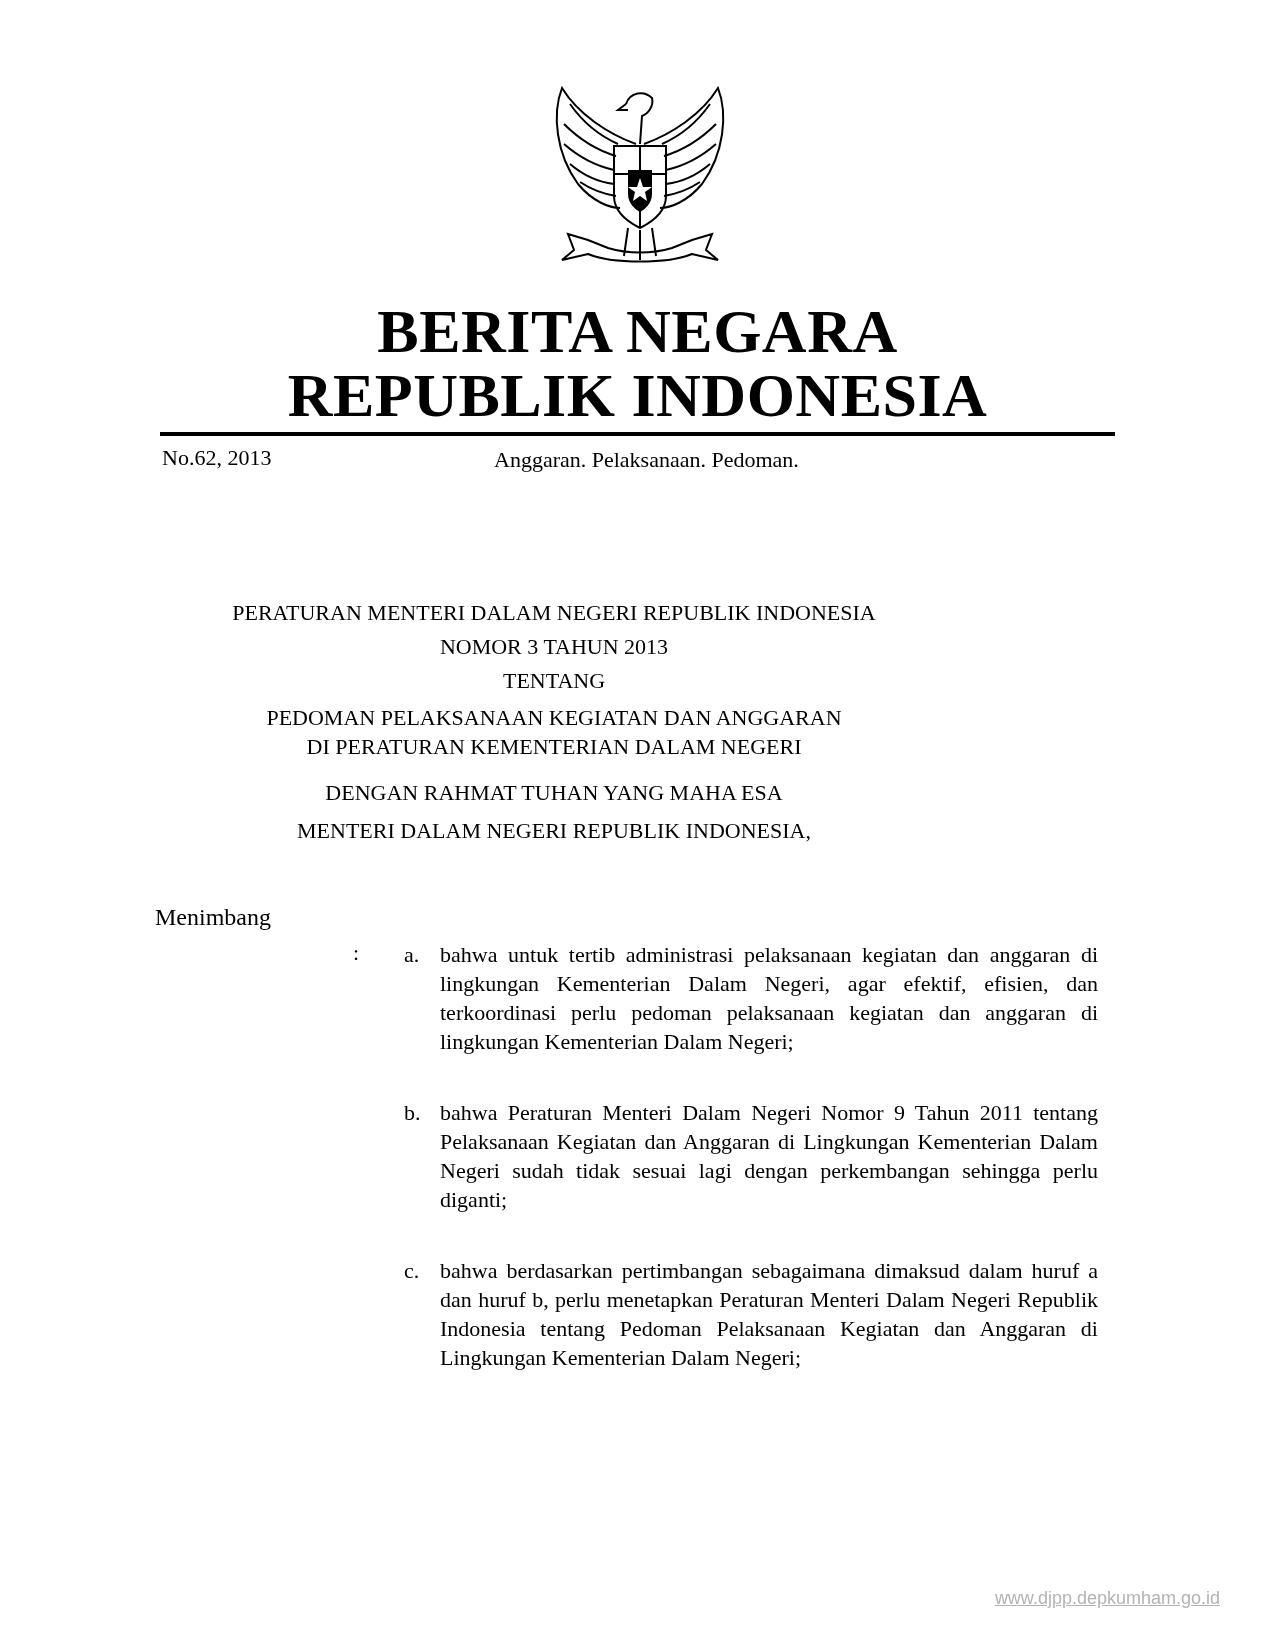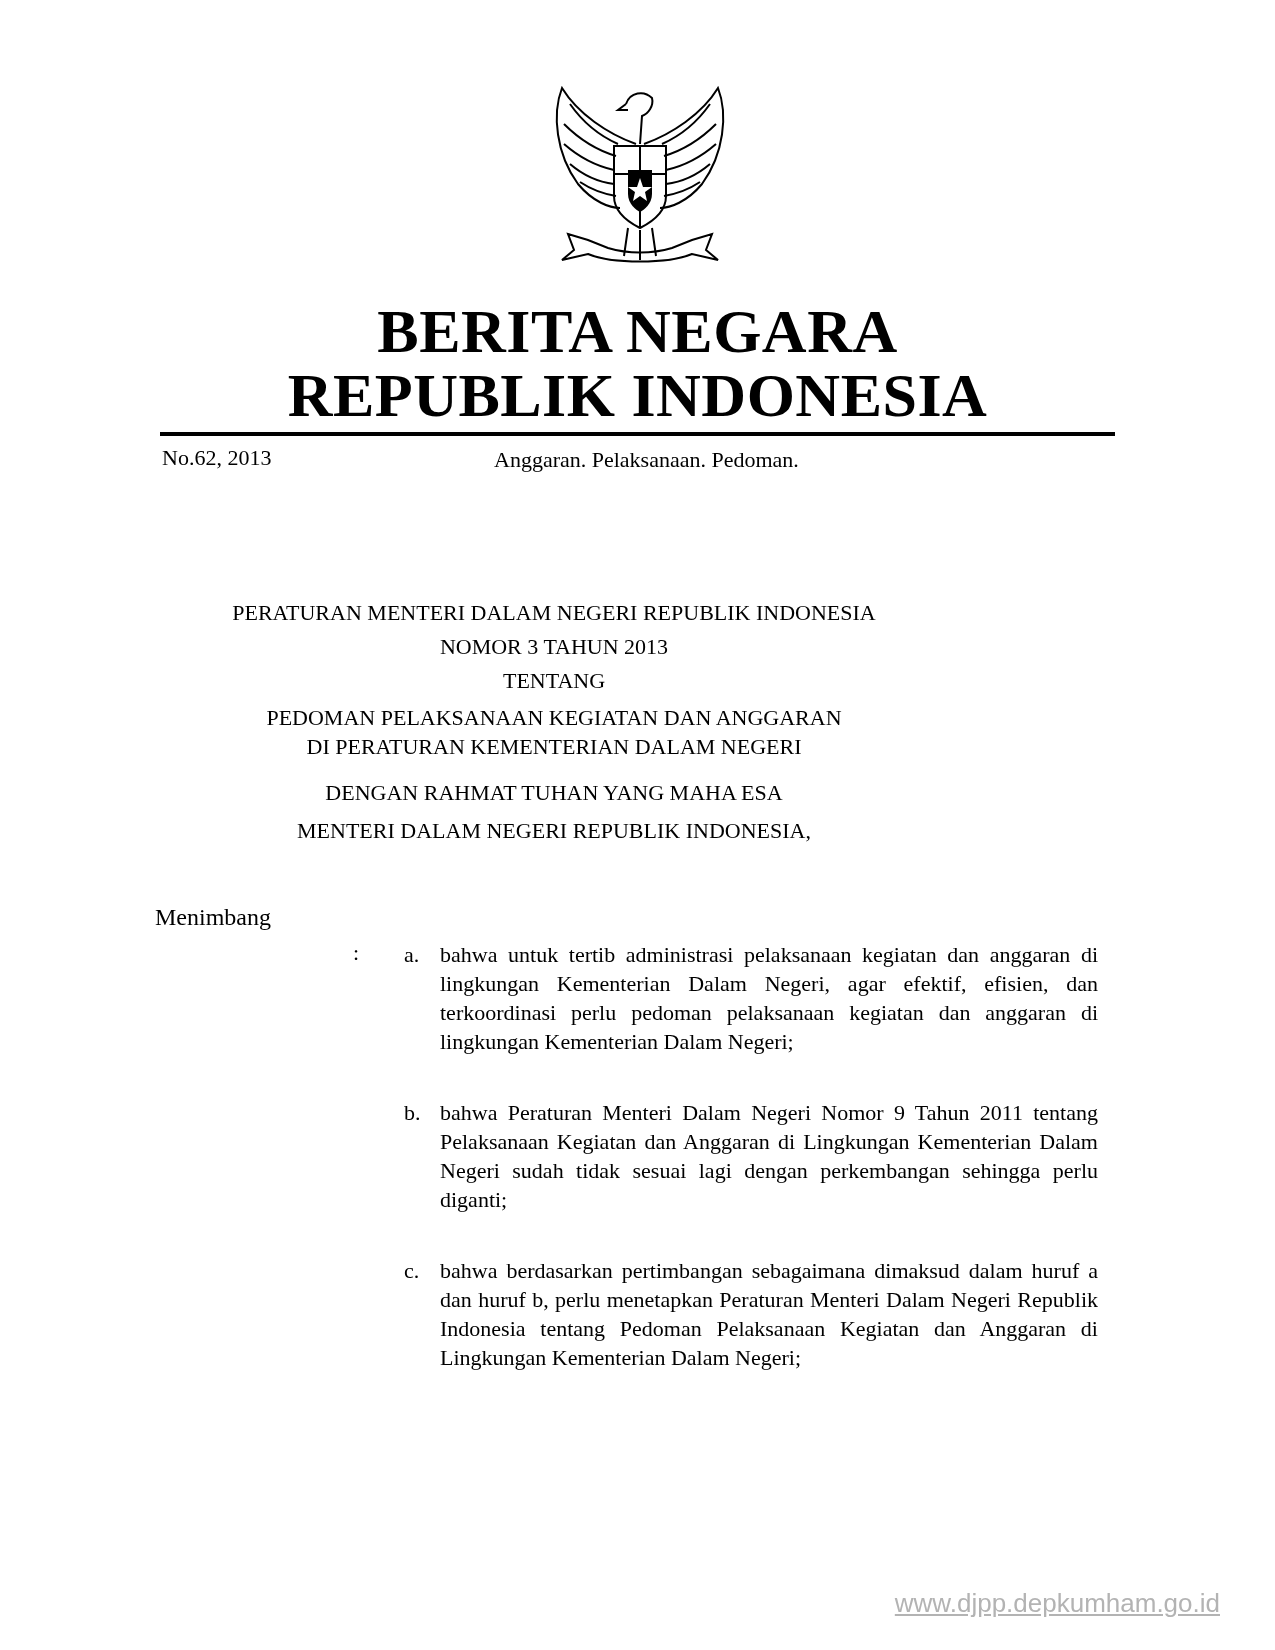--- a/index.html
+++ b/index.html
@@ -19,21 +19,21 @@
   .t1 { top:600px; } .t2 { top:634px; } .t3 { top:668px; }
   .t4 { top:705px; } .t5 { top:734px; }
   .t6 { top:780px; } .t7 { top:818px; }
   .consider-label { position:absolute; left:155px; top:904px; font-size:24px; }
   .colon { position:absolute; left:353px; top:940px; font-size:22px; }
   .item { position:absolute; left:404px; width:700px; font-size:22px; line-height:29px; }
   .item .mark { position:absolute; left:0; top:0; }
   .item .text { position:absolute; left:36px; width:658px; text-align:justify; }
   .item-a { top:940px; } .item-b { top:1098px; } .item-c { top:1256px; }
   .footer-url { position:absolute; right:55px; top:1588px; font-family:"Liberation Sans",sans-serif;
-                font-size:26px; color:#b3b3b3; text-decoration:underline; }
+                font-size:18px; color:#b3b3b3; text-decoration:underline; }
 </style>
 </head>
 <body>
 
 <div class="emblem">
   <svg viewBox="0 0 184 190" width="184" height="190">
     <g fill="none" stroke="#000" stroke-width="2">
 
       <path d="M88 60 C60 50 30 30 14 4 C4 30 8 70 30 100 C45 118 62 124 72 124"></path>
       <path d="M22 20 C36 40 52 52 70 60"></path>

